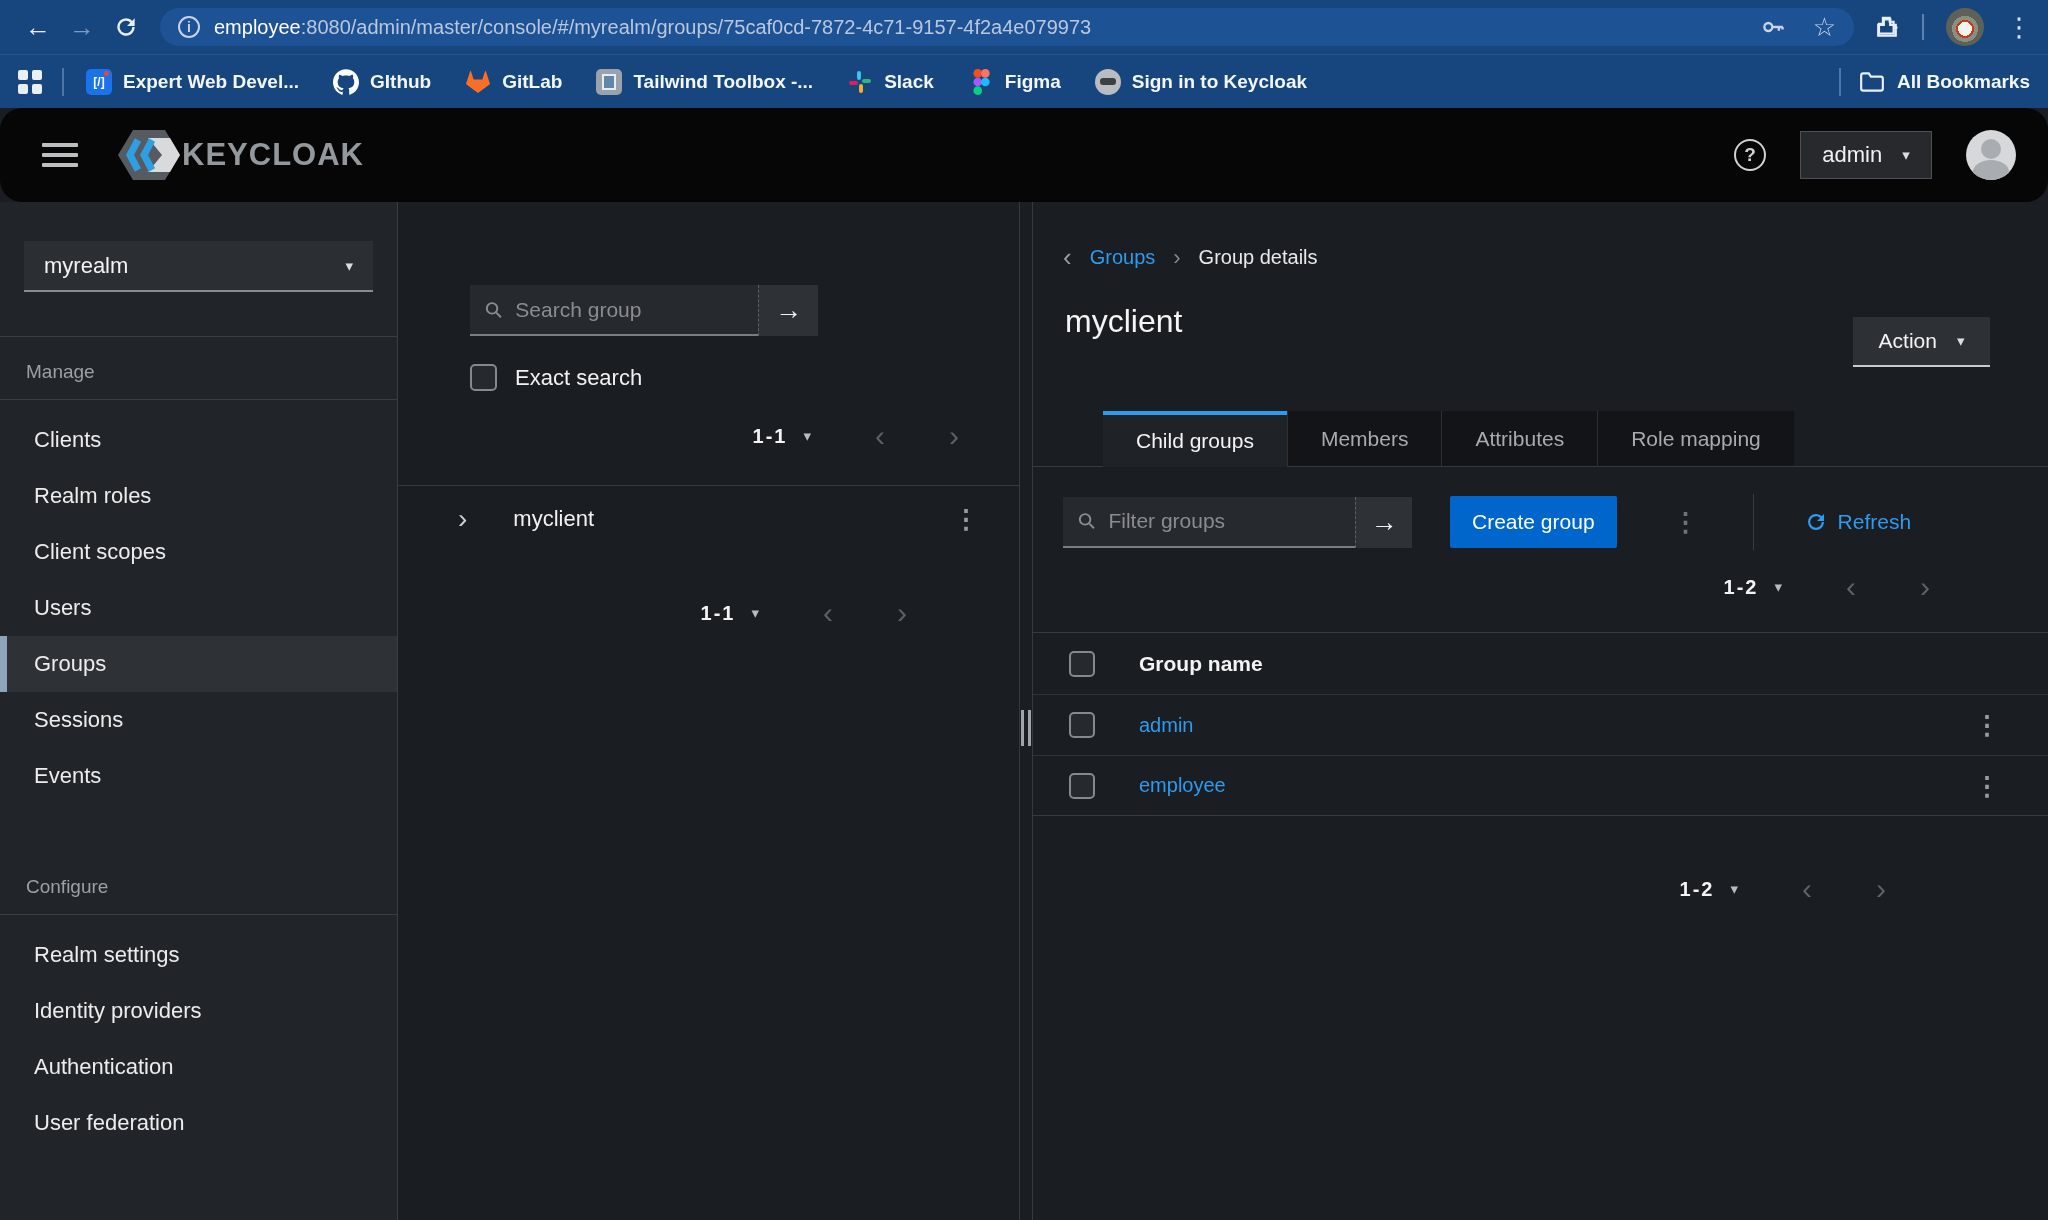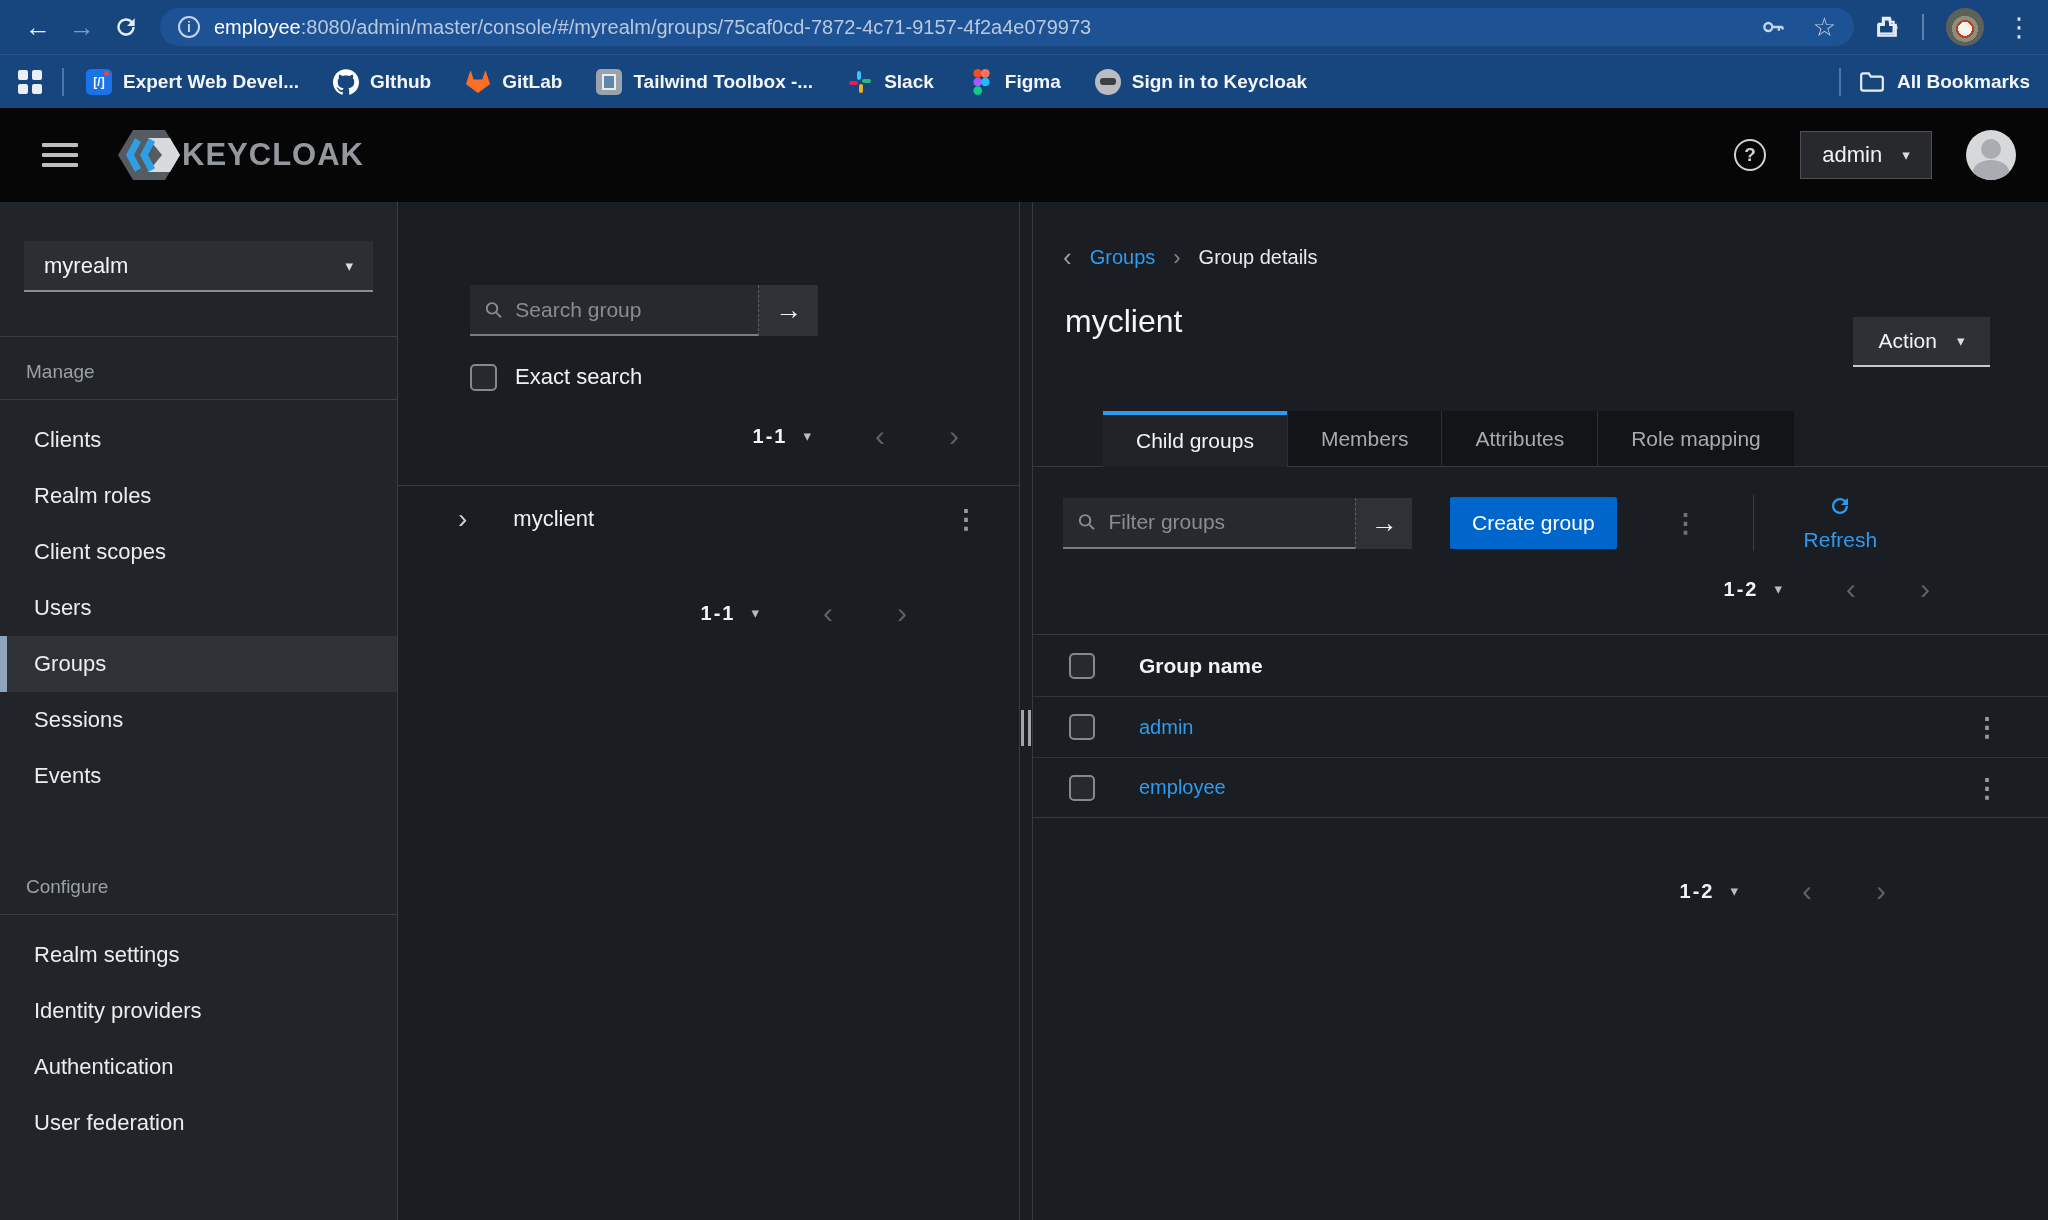--- a/index.html
+++ b/index.html
@@ -37,21 +37,21 @@
   .fav-expert { background:#1a73e8; color:#fff; font-size:12px; font-weight:700; position:relative; }
   .fav-expert::after { content:''; position:absolute; top:2px; right:3px; width:5px; height:5px; border-radius:50%; background:#e8453c; }
   .fav-tailwind { background:#9aa2ab; }
   .fav-tailwind i { width:14px; height:16px; border:2px solid #e8ecf0; background:#5f87a8; display:block; }
   .fav-keycloak { background:#b9bdc1; border-radius:50%; }
   .fav-keycloak i { width:16px; height:7px; background:#3c4043; border-radius:3px; display:block; }
   .bm-right { margin-left:auto; display:flex; align-items:center; gap:18px; }
   .all-bookmarks { display:flex; align-items:center; gap:12px; color:#f3f6fa; font-size:19px; font-weight:700; }
 
   
-  .masthead { height:94px; background:#060607; display:flex; align-items:center; padding:0 32px; }
+  .masthead { height:94px; background:#060607; display:flex; align-items:center; padding:0 32px;border-radius:22px; }
   .hamburger { width:36px; display:flex; flex-direction:column; gap:6px; margin:0 0 0 10px; }
   .hamburger i { height:4px; background:#bcbec0; border-radius:1px; }
   .brand { display:flex; align-items:center; gap:2px; margin-left:40px; }
   .brand-text { font-size:31px; font-weight:700; color:#93989d; letter-spacing:1px; }
   .mast-right { margin-left:auto; display:flex; align-items:center; gap:34px; }
   .help-icon { width:32px; height:32px; border:2px solid #cfd1d3; border-radius:50%; color:#cfd1d3;
                display:flex; align-items:center; justify-content:center; font-size:19px; font-weight:700; }
   .user-dd { min-width:132px; height:48px; background:#27292d; border:1px solid #4d5156; display:flex;
              align-items:center; justify-content:center; gap:20px; color:#f0f1f2; font-size:22px; padding:0 18px; }
   .caret { font-size:15px; color:#dcdddf; }
@@ -91,21 +91,21 @@
                font-size:27px; display:flex; align-items:center; justify-content:center; cursor:pointer; }
   .cb { width:27px; height:27px; background:#26292e; border:2px solid #85888c; border-radius:5px; flex:0 0 auto; cursor:pointer; }
   .pagination { display:flex; align-items:center; justify-content:flex-end; gap:0; }
   .range { font-size:20px; font-weight:700; letter-spacing:2px; color:#f2f3f4; }
   .pg-caret { margin-left:16px; color:#b9bcbf; font-size:15px; }
   .pg-chev { color:#5d6165; font-size:30px; line-height:1; margin-left:64px; background:none; border:none; cursor:pointer; }
   .kebab-gray { color:#9a9da0; font-size:26px; font-weight:700; background:none; border:none; cursor:pointer; line-height:1; }
 
   
   .gp-search-row { margin:83px 0 0 72px; }
-  .gp-exact-row { margin:28px 0 0 72px; display:flex; gap:18px; font-size:22px; color:#f0f1f2; }
+  .gp-exact-row { margin:28px 0 0 72px; display:flex; align-items:center; gap:18px; font-size:22px; color:#f0f1f2; }
   .gp-pagi-top { margin:30px 60px 0 0; }
   .gp-divider { border:none; border-top:1px solid #36393d; margin-top:34px; }
   .tree-row { height:66px; display:flex; align-items:center; padding:0 40px 0 60px; }
   .tree-expander { color:#cfd0d2; font-size:28px; background:none; border:none; cursor:pointer; }
   .tree-label { margin-left:46px; font-size:22px; color:#f0f1f2; }
   .tree-kebab { margin-left:auto; }
   .gp-pagi-bottom { margin:46px 112px 0 0; }
 
   
   .breadcrumb { margin:40px 0 0 30px; display:flex; align-items:center; gap:18px; font-size:20px; }
@@ -125,21 +125,21 @@
   .tab { padding:0 33px; display:flex; align-items:center; font-size:21px; color:#a8abae; background:#121417;
          border-bottom:1px solid #36393d; border-left:1px solid #2c2f33; cursor:pointer; }
   .tab:first-of-type { border-left:none; }
   .tab.active { background:#1f2227; color:#f2f3f4; border-top:4px solid #2d9bf0; border-bottom:1px solid transparent; }
   .filter-row { display:flex; align-items:center; margin:27px 40px 0 30px; }
   .create-btn { margin-left:38px; height:52px; min-width:151px; background:#0066cc; color:#fff; border:none;
                 border-radius:2px; font-size:21px; cursor:pointer; font-family:"Liberation Sans",sans-serif; padding:0 22px; }
   .filter-kebab { margin-left:56px; }
   .toolbar-vsep { width:1px; height:56px; background:#3a3d41; margin-left:54px; }
   .refresh-link { margin-left:50px; display:flex; align-items:center; gap:10px; color:#2d9bf0; font-size:21px;
-                  background:none; border:none; cursor:pointer; font-family:"Liberation Sans",sans-serif;flex-direction:column; }
+                  background:none; border:none; cursor:pointer; font-family:"Liberation Sans",sans-serif; }
   .dp-pagi-top { margin:22px 118px 0 0; }
   .grid-table { margin-top:30px; }
   .tr { display:flex; align-items:center; height:61px; padding-left:36px; border-top:1px solid #303338; }
   .tr.header { border-top:1px solid #36393d; height:62px; }
   .tr:last-of-type { border-bottom:1px solid #36393d; }
   .th-label { margin-left:44px; font-size:21px; font-weight:700; color:#f2f3f4; }
   .td-link { margin-left:44px; font-size:20px; color:#2d9bf0; text-decoration:none; cursor:pointer; }
   .row-kebab { margin-left:auto; margin-right:48px; }
   .dp-pagi-bottom { margin:58px 162px 0 0; }
 

